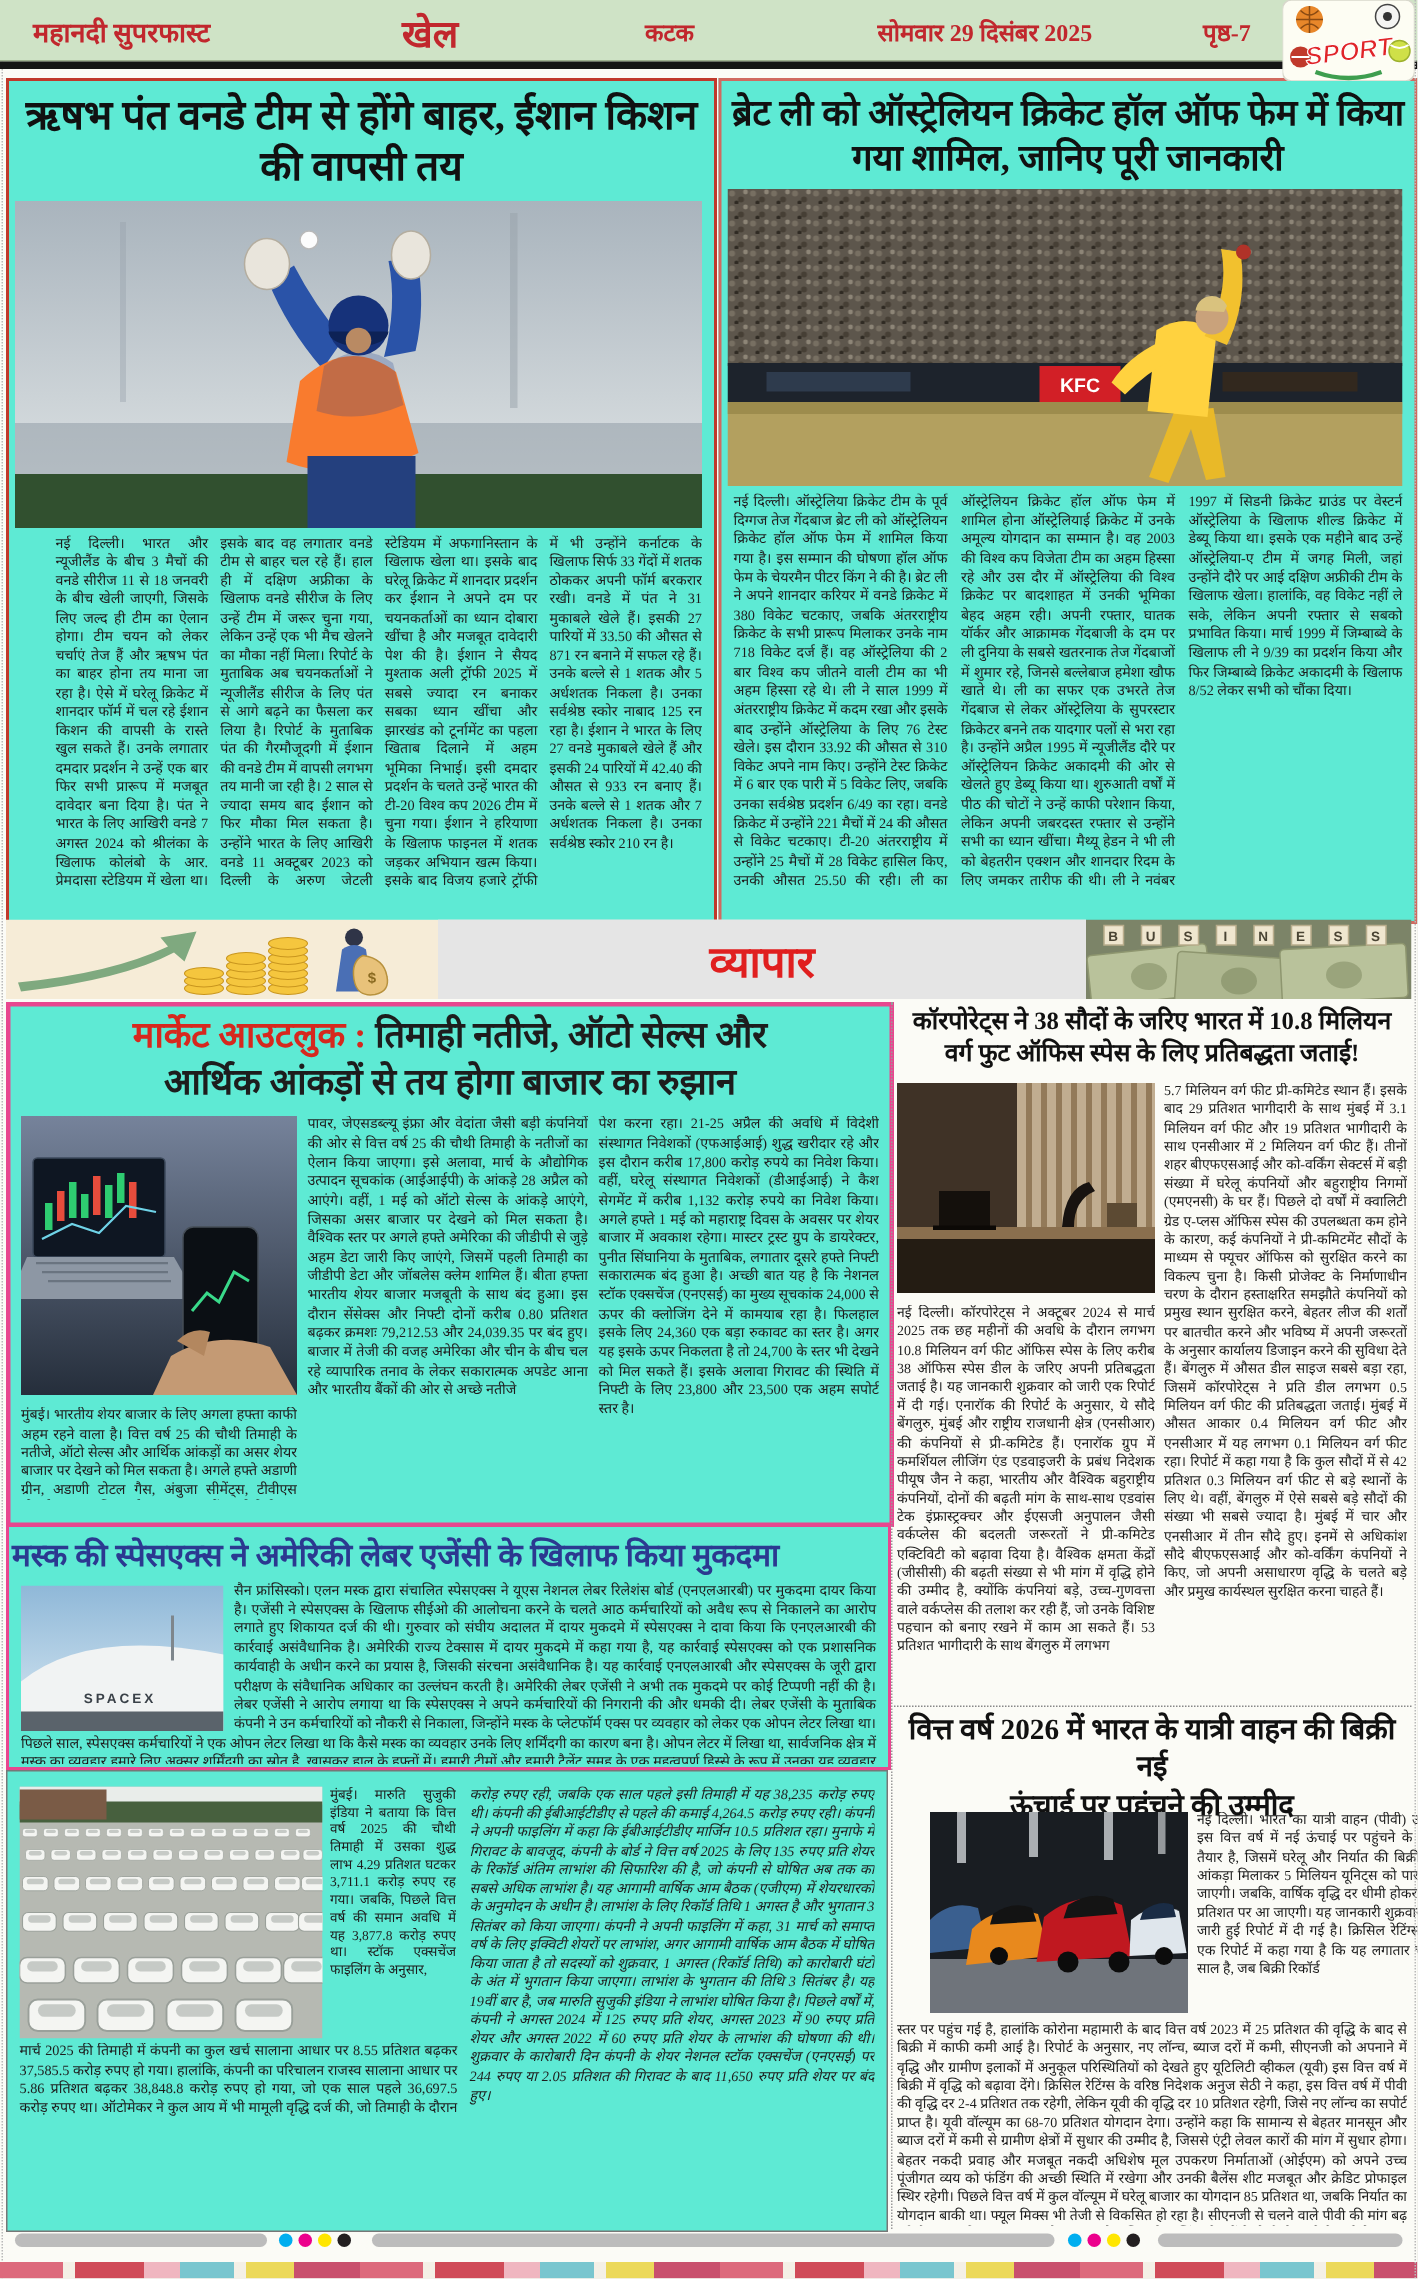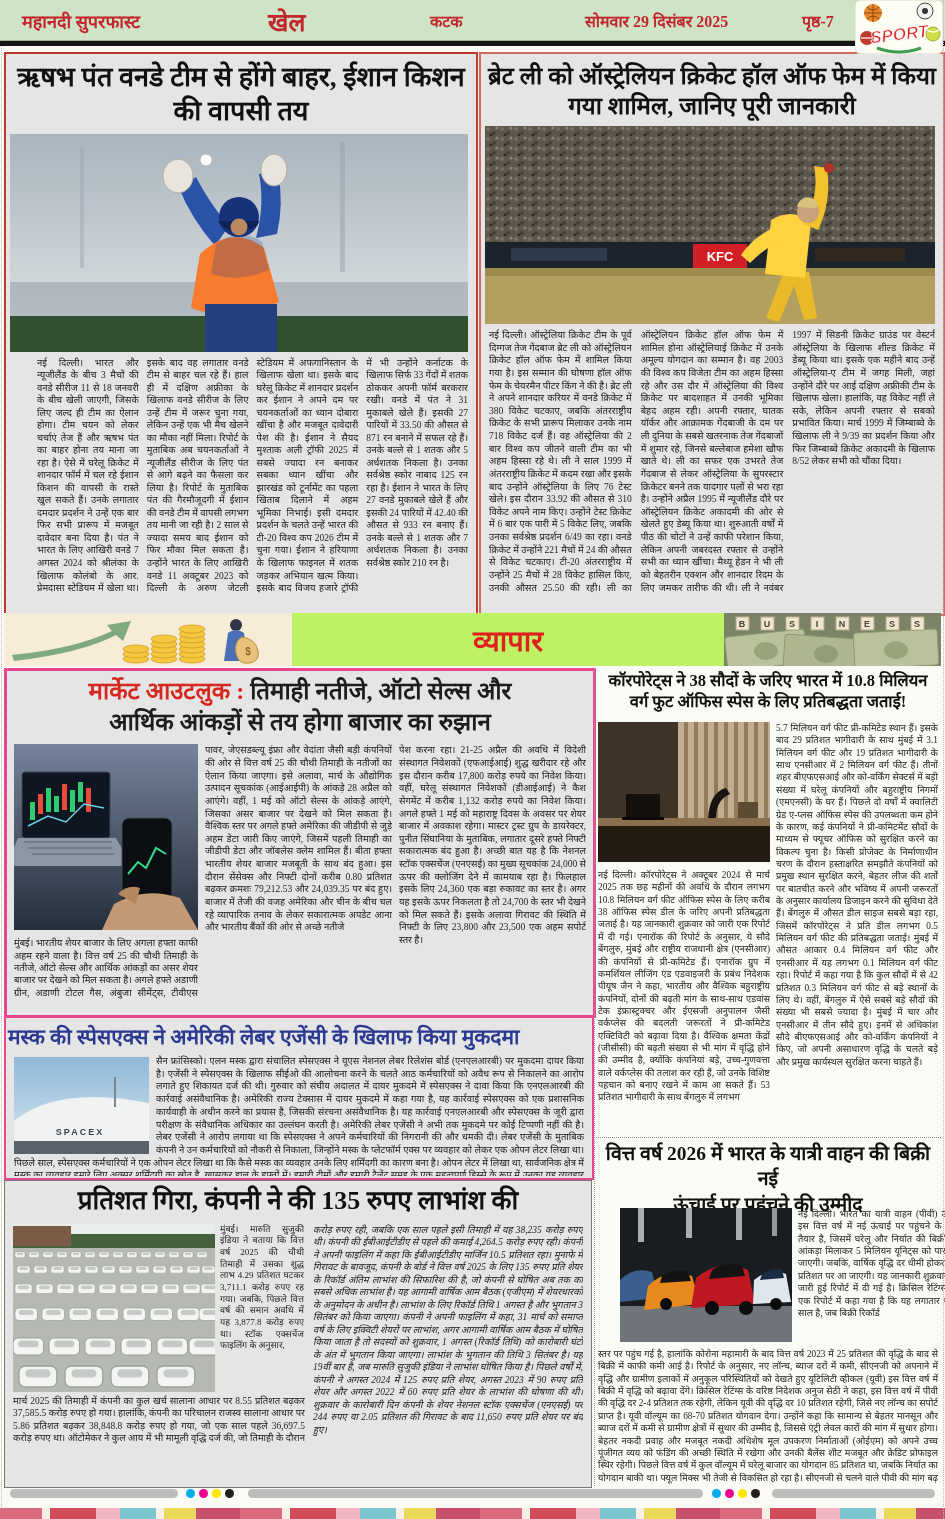--- a/index.html
+++ b/index.html
@@ -13,34 +13,34 @@
   .masthead span{position:absolute;color:#c1272d;font-weight:bold;white-space:nowrap;}
   .m-paper{left:22px;top:9px;font-size:18px;}
   .m-section{left:268px;top:4px;font-size:25px;}
   .m-city{left:430px;top:10px;font-size:16px;}
   .m-date{left:585px;top:10px;font-size:16px;}
   .m-page{left:802px;top:10px;font-size:16px;}
   .black-rule{position:absolute;left:0;top:41px;width:945px;height:5px;background:#151515;}
   .sport-logo{position:absolute;right:2px;top:0;width:88px;height:54px;z-index:5;}
 
   
-  .art-box{position:absolute;background:#e5e5e5;}
+  .art-box{position:absolute;background:#5eead4;}
   .pant-box{left:4px;top:52px;width:470px;height:560px;border:2px solid #c0392b;}
   .brett-box{left:479px;top:52px;width:462px;height:560px;border:2px solid #d06a60;}
   .big-head{font-weight:bold;text-align:center;line-height:1.25;color:#111;padding:7px 4px 3px;}
   .pant-box .big-head{font-size:27px;}
   .brett-box .big-head{font-size:24px;}
   .photo{display:block;margin:2px 4px;}
   .news-cols{margin:5px 8px 0;text-align:justify;overflow:hidden;column-fill:auto;}
   .pant-cols{height:242px;column-count:4;column-gap:8px;font-size:9.5px;line-height:1.32;margin-left:31px;}
   .brett-cols{height:268px;column-count:3;column-gap:9px;font-size:9.5px;line-height:1.33;}
 
   
   .biz-illus{position:absolute;left:4px;top:613px;width:288px;height:53px;}
-  .biz-yellow{position:absolute;left:292px;top:613px;width:432px;height:53px;background:#bef264;
+  .biz-yellow{position:absolute;left:292px;top:613px;width:432px;height:53px;background:#e5e5e5;
               display:flex;align-items:center;justify-content:center;}
   .biz-yellow span{color:#e01f1f;font-size:29px;font-weight:bold;}
   .biz-money{position:absolute;left:724px;top:613px;width:217px;height:53px;}
 
   
   .market-box{left:4px;top:668px;width:586px;height:344px;border:3px solid #e8468f;}
   .market-head{font-weight:bold;text-align:center;font-size:24px;line-height:1.3;padding:5px 2px 2px;}
   .market-head .lead{color:#d6281e;}
   .market-body{display:flex;gap:7px;padding:4px 7px 0;height:256px;overflow:hidden;}
   .market-c1{width:184px;flex:none;}
@@ -293,21 +293,20 @@
         <rect y="84" width="135" height="13" fill="#5a636b"></rect>
         <rect x="100" y="20" width="2" height="30" fill="#7e868c"></rect>
         <text x="66" y="78" font-size="9" letter-spacing="2" font-weight="bold" fill="#3a4148" text-anchor="middle">SPACEX</text>
       </svg>
       <span>सैन फ्रांसिस्को। एलन मस्क द्वारा संचालित स्पेसएक्स ने यूएस नेशनल लेबर रिलेशंस बोर्ड (एनएलआरबी) पर मुकदमा दायर किया है। एजेंसी ने स्पेसएक्स के खिलाफ सीईओ की आलोचना करने के चलते आठ कर्मचारियों को अवैध रूप से निकालने का आरोप लगाते हुए शिकायत दर्ज की थी। गुरुवार को संघीय अदालत में दायर मुकदमे में स्पेसएक्स ने दावा किया कि एनएलआरबी की कार्रवाई असंवैधानिक है। अमेरिकी राज्य टेक्सास में दायर मुकदमे में कहा गया है, यह कार्रवाई स्पेसएक्स को एक प्रशासनिक कार्यवाही के अधीन करने का प्रयास है, जिसकी संरचना असंवैधानिक है। यह कार्रवाई एनएलआरबी और स्पेसएक्स के जूरी द्वारा परीक्षण के संवैधानिक अधिकार का उल्लंघन करती है। अमेरिकी लेबर एजेंसी ने अभी तक मुकदमे पर कोई टिप्पणी नहीं की है। लेबर एजेंसी ने आरोप लगाया था कि स्पेसएक्स ने अपने कर्मचारियों की निगरानी की और धमकी दी। लेबर एजेंसी के मुताबिक कंपनी ने उन कर्मचारियों को नौकरी से निकाला, जिन्होंने मस्क के प्लेटफॉर्म एक्स पर व्यवहार को लेकर एक ओपन लेटर लिखा था। पिछले साल, स्पेसएक्स कर्मचारियों ने एक ओपन लेटर लिखा था कि कैसे मस्क का व्यवहार उनके लिए शर्मिंदगी का कारण बना है। ओपन लेटर में लिखा था, सार्वजनिक क्षेत्र में मस्क का व्यवहार हमारे लिए अक्सर शर्मिंदगी का स्रोत है, खासकर हाल के हफ्तों में। हमारी टीमों और हमारी टैलेंट समूह के एक महत्वपूर्ण हिस्से के रूप में उनका यह व्यवहार हमारे मिशन पर भी असर डालता है।</span>
     </div>
   </div>
 
   <div class="art-box maruti-box">
     <div class="maruti-head">
-      <span class="l2">प्रतिशत गिरा, कंपनी ने की 135 रुपए लाभांश की</span>
     </div>
     <div class="maruti-body">
       <div class="maruti-left">
         <div class="maruti-toprow">
           <svg width="202" height="168" viewBox="0 0 202 168" preserveAspectRatio="none">
             <defs>
               <g id="car">
                   <rect width="18" height="10" rx="3" fill="#f4f5f2" stroke="#9aa09a" stroke-width="0.6"></rect>
                   <rect x="3" y="1.5" width="12" height="4" rx="2" fill="#c6cac6"></rect>
                 </g>

